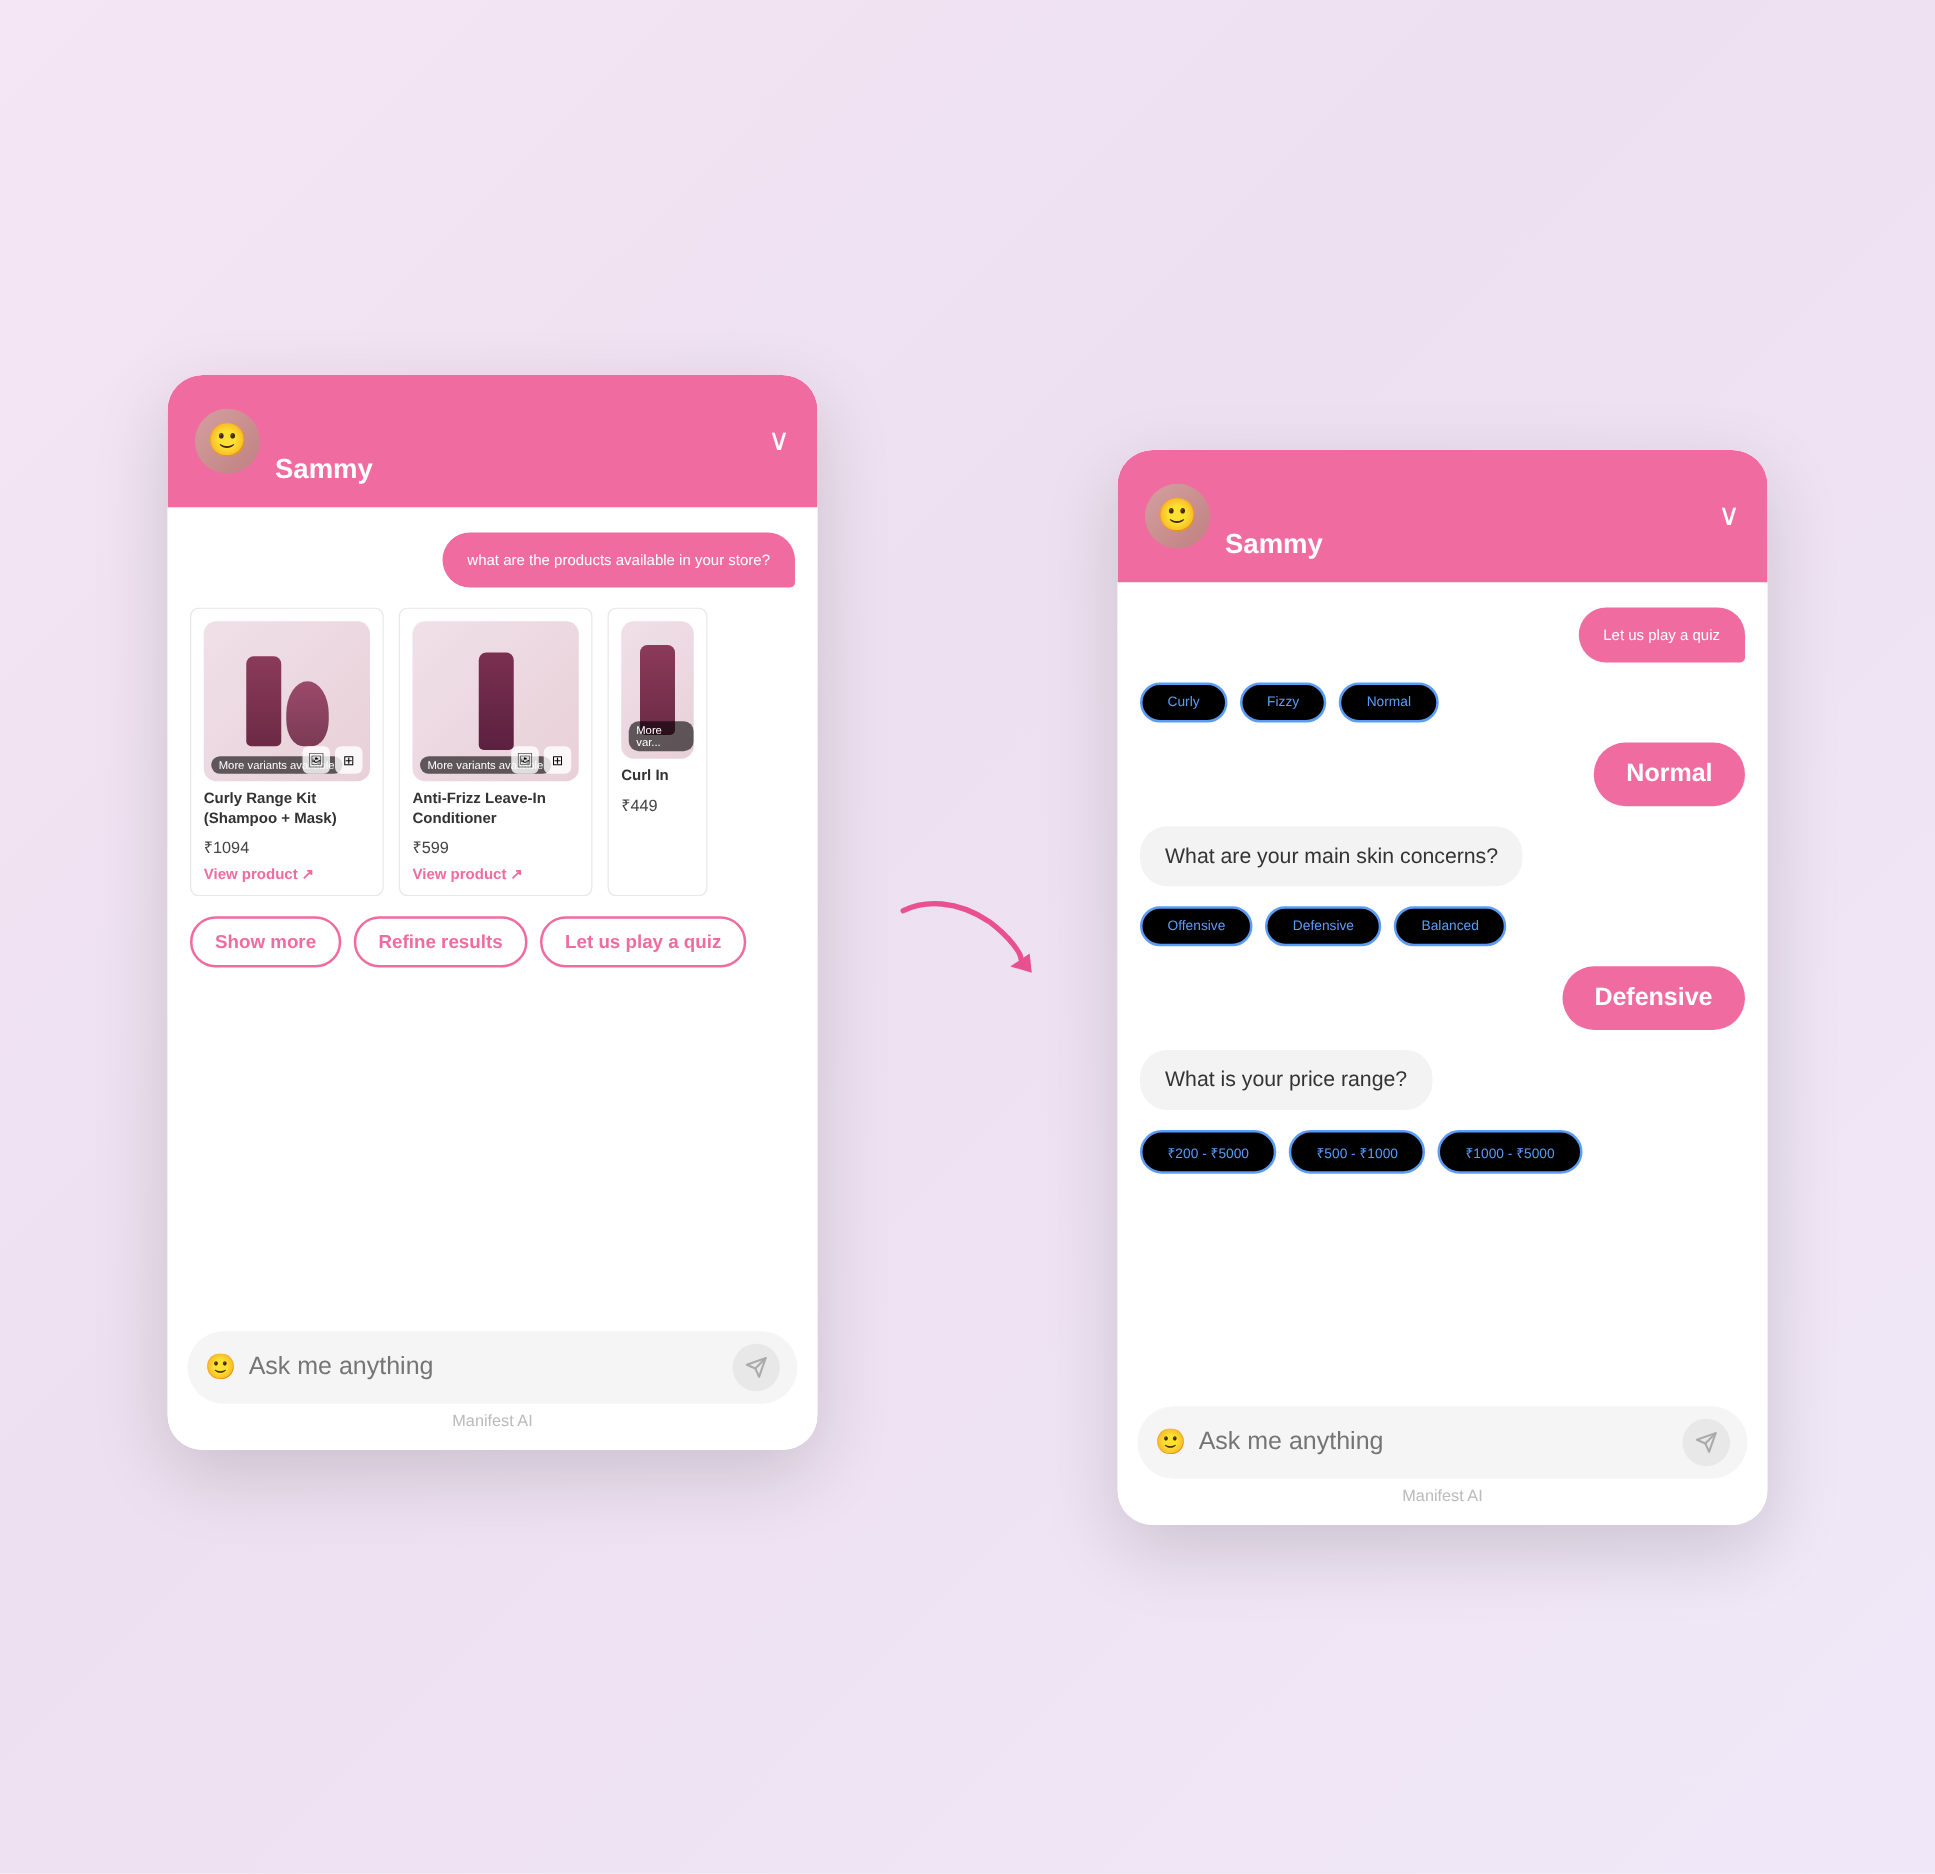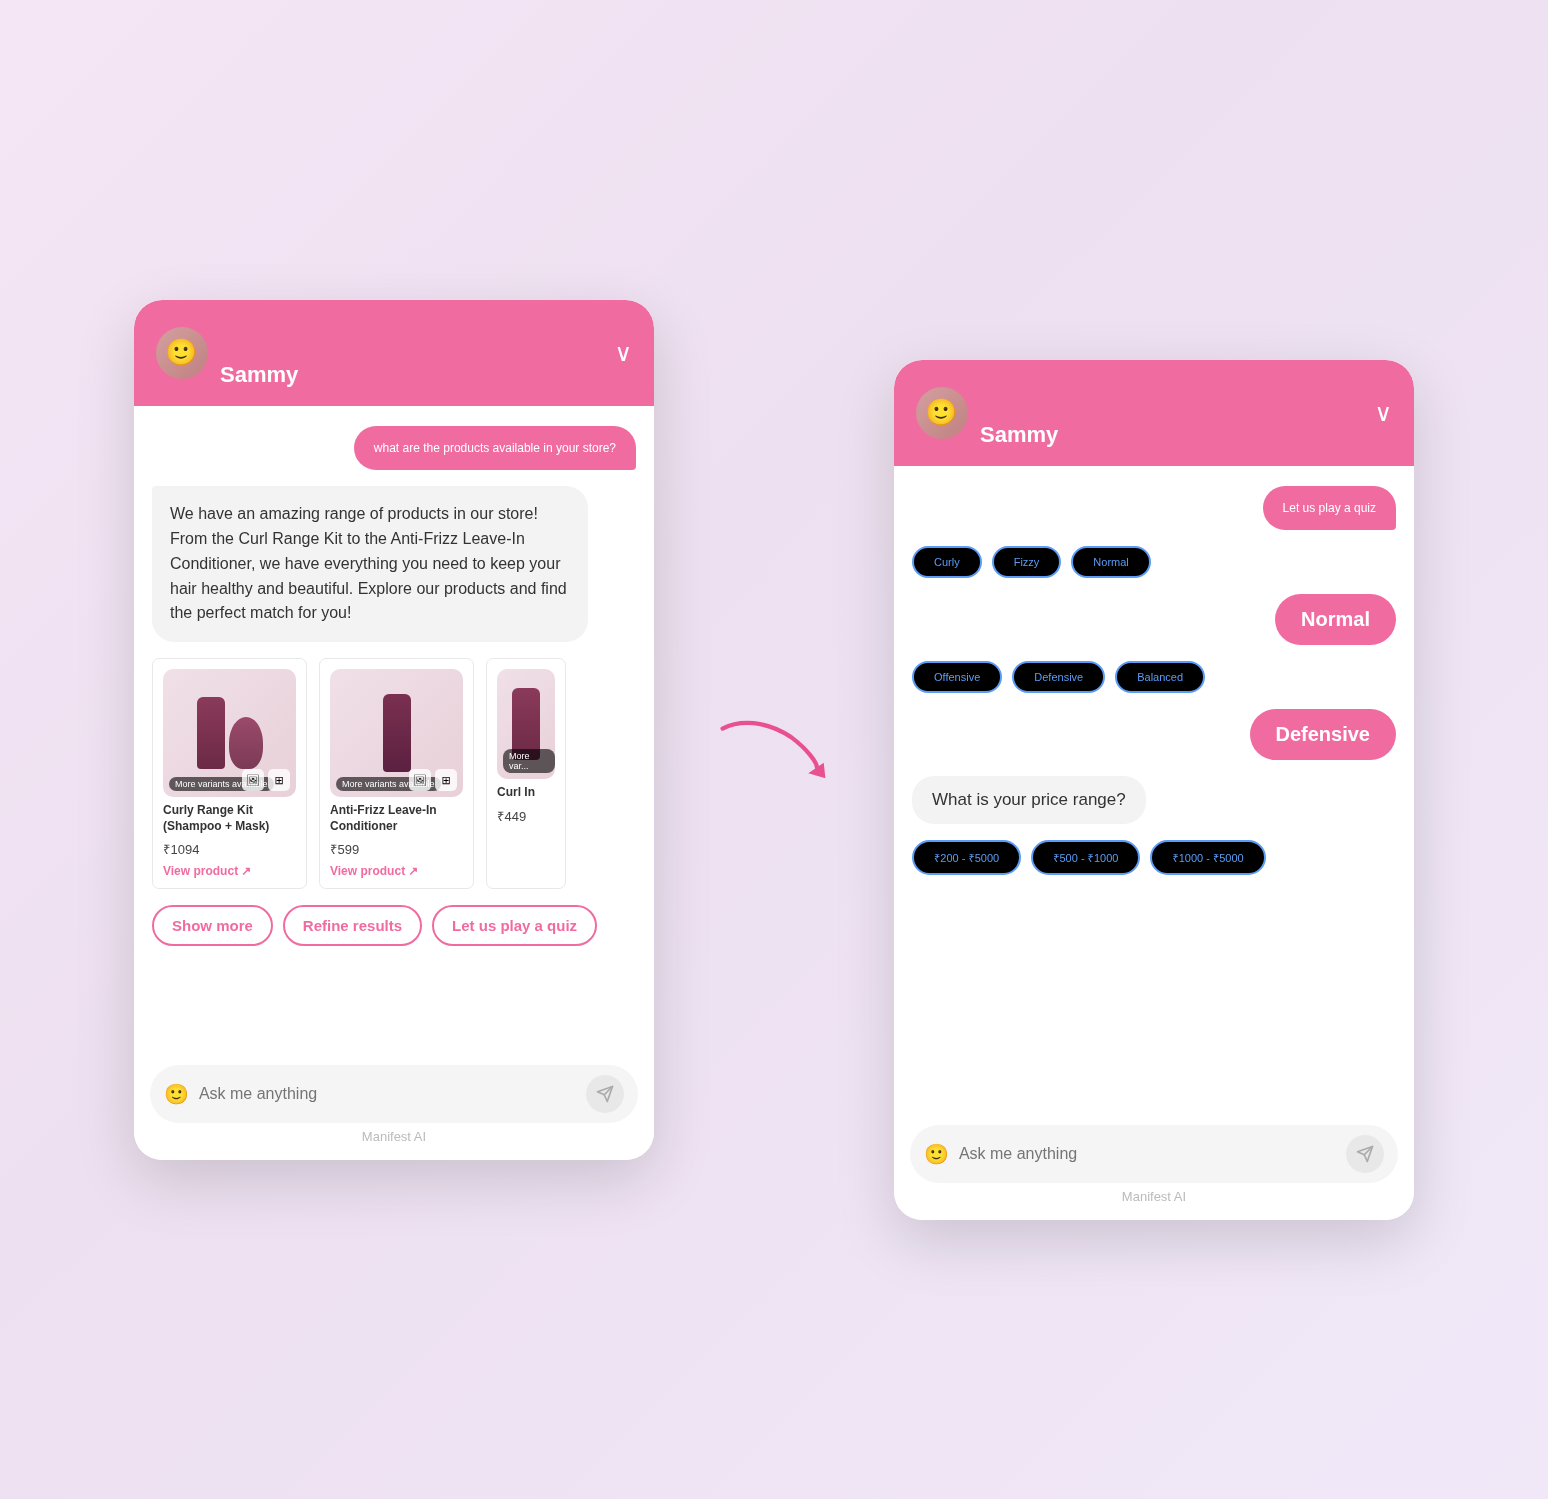--- a/index.html
+++ b/index.html
@@ -318,21 +318,21 @@
     .input-emoji {
       font-size: 20px;
       color: #aaa;
     }
 
     .chat-input {
       flex: 1;
       background: transparent;
       border: none;
       outline: none;
-      font-size: 16px;
+      font-size: 20px;
       color: #0369a1;
     }
 
     .send-btn {
       width: 38px;
       height: 38px;
       background: #e8e8e8;
       border-radius: 50%;
       display: flex;
       align-items: center;
@@ -380,21 +380,20 @@
         </div>
         <span class="agent-name">Sammy</span>
       </div>
       <span class="chevron-down">∨</span>
     </div>
 
     <div class="chat-body">
 
       <div class="msg-user">what are the products available in your store?</div>
 
-      <div class="msg-bot">We have an amazing range of products in our store! From the Curl Range Kit to the Anti-Frizz Leave-In Conditioner, we have everything you need to keep your hair healthy and beautiful. Explore our products and find the perfect match for you!</div>
 
       <div class="products-row">
 
         <div class="product-card">
           <div class="product-image">
             <div class="product-image-inner">
               <div class="bottle-tall"></div>
               <div class="bottle-short"></div>
             </div>
             <div class="product-badge">More variants available</div>
@@ -501,20 +500,21 @@
         <button class="chip">
           <span>Fizzy</span>
         </button>
         <button class="chip">
           <span>Normal</span>
         </button>
       </div>
 
       <div class="msg-user-answer">Normal</div>
 
+      <div class="msg-bot-question">What are your main skin concerns?</div>
 
       <div class="option-chips">
         <button class="chip">
           <span>Offensive</span>
         </button>
         <button class="chip">
           <span>Defensive</span>
         </button>
         <button class="chip">
           <span>Balanced</span>

